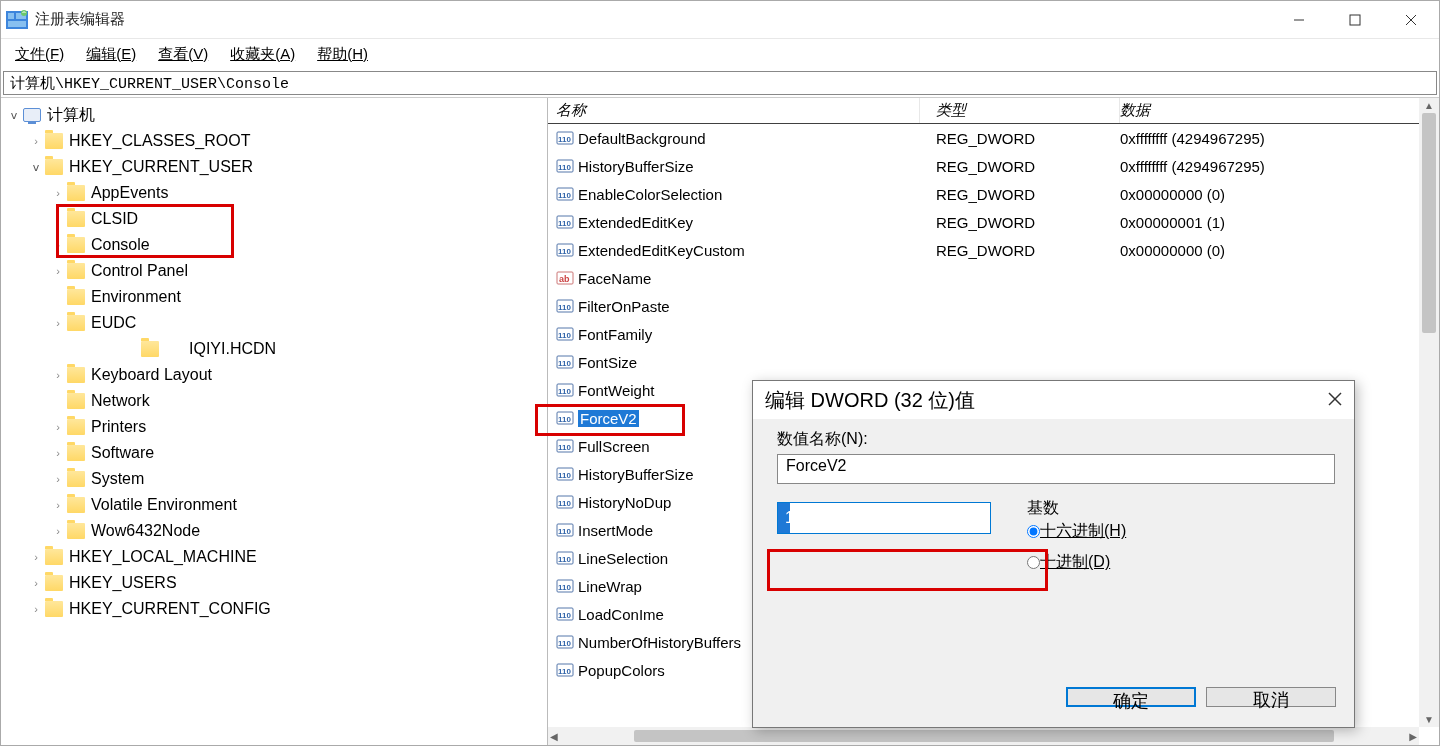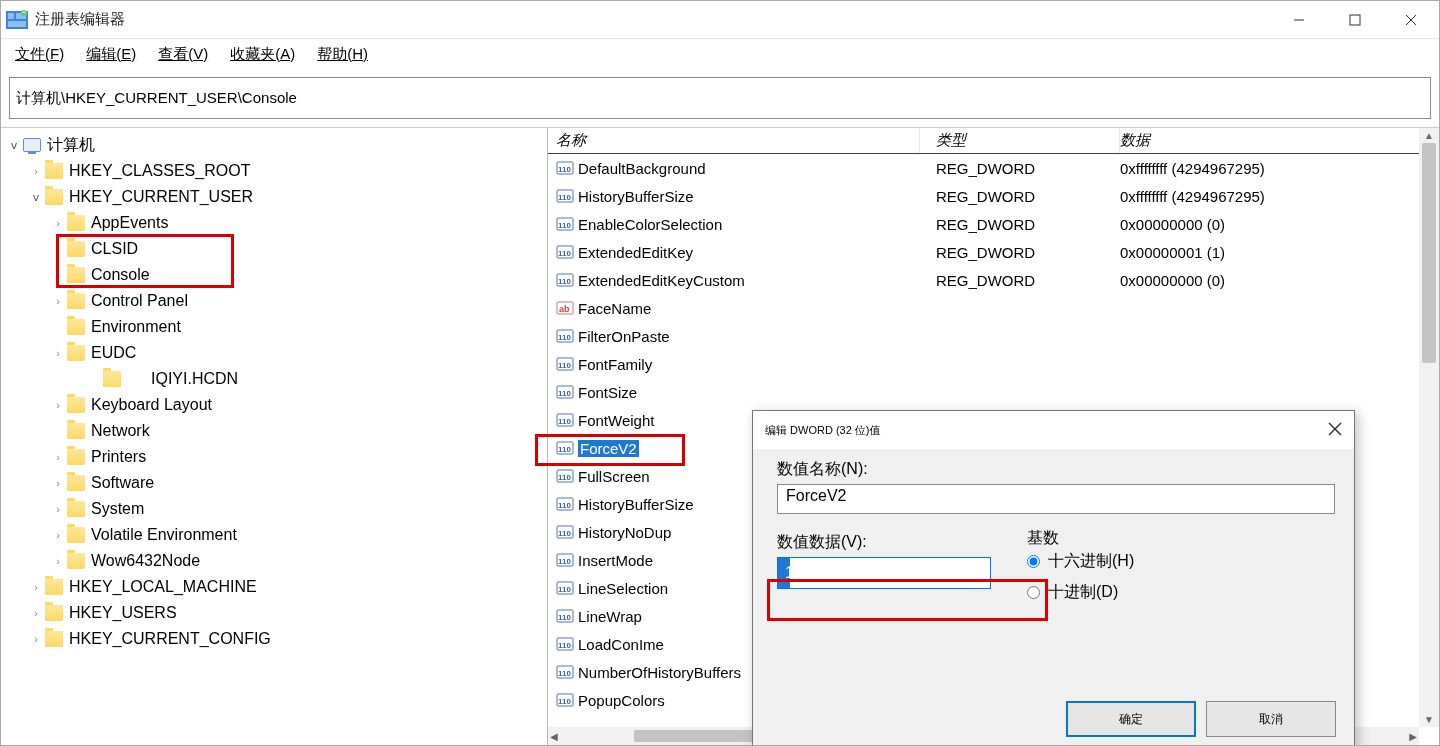--- a/index.html
+++ b/index.html
@@ -11,21 +11,21 @@
 .title-bar .app-icon { width: 24px; height: 24px; margin-right: 6px; }
 .title-bar .title-text { font-size: 15px; color: #222; }
 .title-bar .win-controls { margin-left: auto; display: flex; }
 .title-bar .win-controls div { width: 56px; height: 37px; display: flex; align-items: center; justify-content: center; color: #333; }
 
 
 .menu-bar { height: 30px; display: flex; align-items: center; padding-left: 6px; gap: 6px; }
 .menu-bar span { padding: 2px 8px; text-decoration: underline; }
 
 
-.address-bar { height: 42px; border: 1px solid #888; margin: 8px; padding: 1px 6px; display: flex; align-items: center; }
+.address-bar { height: 24px; border: 1px solid #888; margin: 2px; padding: 1px 6px; display: flex; align-items: center; font-family: Liberation Mono, monospace; }
 
 
 .content { flex: 1; display: flex; border-top: 1px solid #ccc; position: relative; overflow: hidden; }
 .left-pane { width: 547px; overflow: auto; border-right: 1px solid #bbb; padding-top: 4px; position: relative; }
 .right-pane { flex: 1; display: flex; flex-direction: column; position: relative; }
 
 
 .tree-row { display: flex; align-items: center; height: 26px; white-space: nowrap; }
 .arrow { width: 14px; height: 14px; margin-right: 2px; color: #888; font-size: 11px; display: inline-flex; align-items: center; justify-content: center; }
 .arrow.open { color: #555; }
@@ -46,31 +46,31 @@
 .list-row .col-name { display: flex; align-items: center; gap: 4px; }
 .reg-icon { width: 18px; height: 18px; display: inline-block; position: relative; }
 .reg-icon svg { width: 18px; height: 18px; }
 .list-row.selected .cell-name-text { background: #1e79d6; color: #fff; padding: 0 2px; }
 
 
 .red-box { position: absolute; border: 3px solid #d80000; pointer-events: none; }
 
 
 .dialog { position: absolute; left: 751px; top: 282px; width: 603px; height: 348px; background: #f0f0f0; border: 1px solid #777; box-shadow: 3px 3px 12px rgba(0,0,0,0.25); display: flex; flex-direction: column; z-index: 10; }
-.dialog-title { height: 38px; display: flex; align-items: center; padding: 10px 12px; font-size: 11px; background: #fff; }
+.dialog-title { height: 38px; display: flex; align-items: center; padding: 10px 12px; font-size: 20px; background: #fff; }
 .dialog-close { margin-left: auto; font-size: 18px; color: #444; }
 .dialog-body { padding: 10px 24px; flex: 1; }
 .dialog .field-label { font-size: 16px; margin-top: 0; margin-bottom: 4px; }
 .dialog .ro-input { width: 558px; height: 30px; background: #fff; border: 1px solid #888; padding: 2px 8px; font-size: 16px; }
 .dialog .row { display: flex; margin-top: 18px; gap: 36px; }
 .dialog .value-input { width: 214px; height: 32px; background: #fff; border: 1px solid #0078d4; padding: 2px 6px; font-size: 16px; color: #000; }
 .dialog .radix { display: flex; flex-direction: column; gap: 10px; margin-top: -2px; }
-.dialog .radix label { display: flex; gap: 8px; font-size: 16px; }
+.dialog .radix label { display: flex; font-size: 16px; text-decoration: underline; }
 .dialog .buttons { display: flex; justify-content: flex-end; gap: 10px; padding: 0 18px 20px 0; }
-.dialog .buttons button { width: 130px; height: 36px; font-size: 12px; border: 1px solid #888; background: #e6e6e6; }
+.dialog .buttons button { width: 130px; height: 20px; font-size: 18px; border: 1px solid #888; background: #e6e6e6; }
 .dialog .buttons button:first-child { border: 2px solid #0078d4; }
 
 
 .right-scroll { position: absolute; right: 0; top: 0; bottom: 18px; width: 20px; background: #f1f1f1; display: flex; flex-direction: column; align-items: center; justify-content: space-between; padding: 2px 0; }
 .right-scroll .thumb { width: 14px; background: #c4c4c4; border-radius: 2px; }
 .bot-scroll { position: absolute; left: 0; right: 20px; bottom: 0; height: 18px; background: #f1f1f1; display: flex; align-items: center; justify-content: space-between; padding: 0 2px; }
 .bot-scroll .thumb { height: 12px; background: #c4c4c4; border-radius: 2px; }
 .sb-btn { font-size: 10px; color: #666; }
 </style>
 </head>
@@ -170,21 +170,21 @@
             <span class="arrow"></span>
             <span class="folder-icon"></span>
             <span class="tree-label">Environment</span>
           </div>
           <div class="tree-row" style="padding-left: 50px;">
             <span style="width:0px"></span>
             <span class="arrow">›</span>
             <span class="folder-icon"></span>
             <span class="tree-label">EUDC</span>
           </div>
-          <div class="tree-row" style="padding-left: 38px; gap: 24px;">
+          <div class="tree-row" style="padding-left: 76px; gap: 24px;">
             <span style="width:0px"></span>
             <span class="arrow"></span>
             <span class="folder-icon"></span>
             <span class="tree-label">IQIYI.HCDN</span>
           </div>
           <div class="tree-row" style="padding-left: 50px;">
             <span style="width:0px"></span>
             <span class="arrow">›</span>
             <span class="folder-icon"></span>
             <span class="tree-label">Keyboard Layout</span>
@@ -495,21 +495,20 @@
               <line x1="1" y1="1" x2="13" y2="13" stroke="#333" stroke-width="1.5"></line>
               <line x1="13" y1="1" x2="1" y2="13" stroke="#333" stroke-width="1.5"></line>
             </svg>
         </span>
       </div>
       <div class="dialog-body">
         <div class="field-label">数值名称(N):</div>
         <div class="ro-input">ForceV2</div>
         <div class="row">
           <div>
-            <div class="field-label">数值数据(V):</div>
             <input class="value-input" style="background-image: linear-gradient(90deg, rgb(30, 121, 214) 0px, rgb(30, 121, 214) 12px, transparent 12px); color: rgb(255, 255, 255); text-indent: 1px;" value="1">
           </div>
           <div>
             <div class="field-label" style="margin-top:-4px;">基数</div>
             <div class="radix">
               <label>
                   <input type="radio" checked="" style="">
                   <span>十六进制(H)</span>
                 </label>
               <label>

